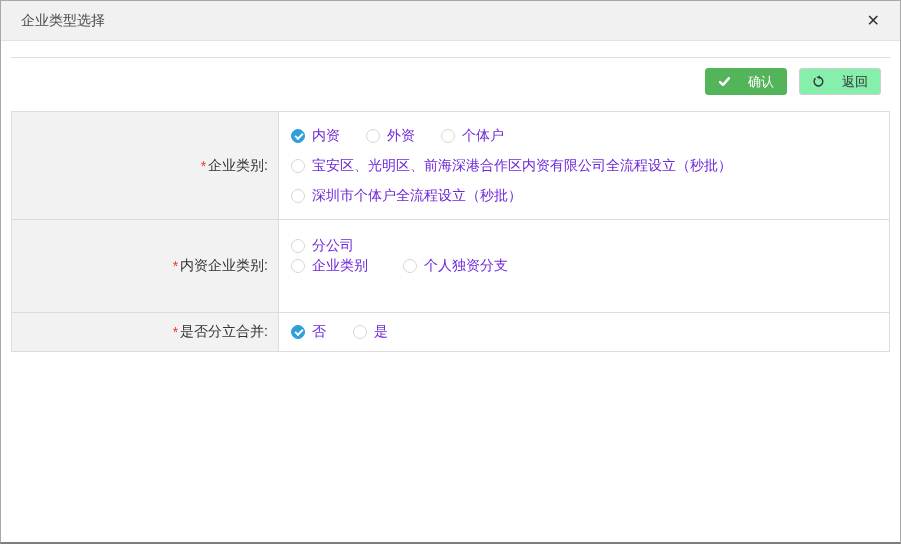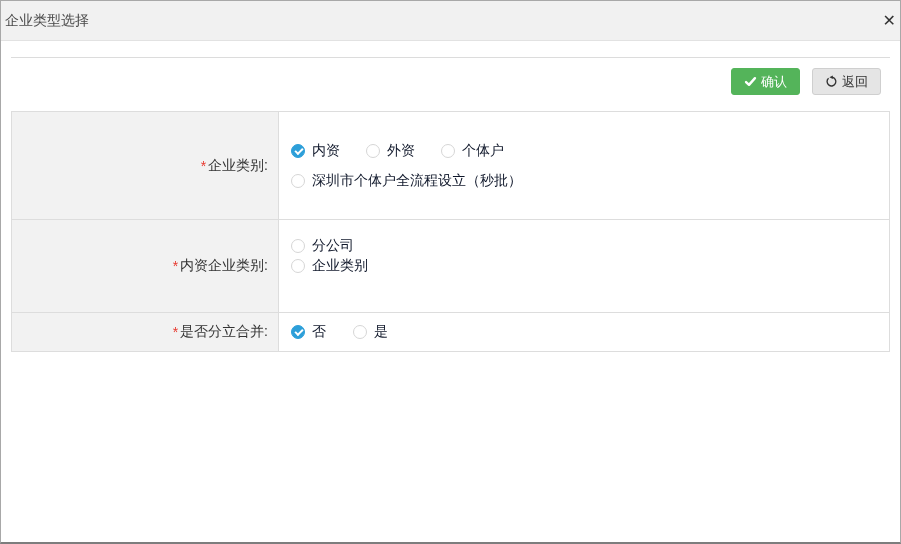--- a/index.html
+++ b/index.html
@@ -20,39 +20,39 @@
     overflow:hidden;
     position:relative;
   }
   .dialog-header{
     height:40px;
     background:var(--header-bg);
     border-bottom:1px solid #e2e2e2;
     display:flex;
     align-items:center;
     justify-content:space-between;
-    padding:0 4px;
+    padding:0 20px;
   }
   .dialog-title{font-size:14px;color:#4a4a4a;}
   .close-btn{
     font-size:16px;color:#333;cursor:pointer;line-height:1;
     font-family:"DejaVu Sans",sans-serif;
   }
   .separator{border-top:1px solid #dcdcdc;margin:16px 10px 0;}
   .toolbar{
     display:flex;justify-content:flex-end;align-items:center;
     gap:12px;padding:10px 19px 0;
   }
   .btn{
-    height:27px;display:inline-flex;align-items:center;gap:4px;
+    height:27px;display:inline-flex;align-items:center;gap:17px;
     font-size:13px;border-radius:3px;padding:0 12px;cursor:pointer;
     font-family:inherit;
   }
   .btn-confirm{background:var(--green);border:1px solid var(--green);color:#fff;}
-  .btn-back{background:#e5e5e5;border:1px solid #cfcfcf;color:#333;}
+  .btn-back{background:#86efac;border:1px solid #cfcfcf;color:#333;}
   .btn svg{display:block;}
   .form-table{
     margin:16px 10px 0;
     border:1px solid var(--border);
   }
   .form-row{display:flex;}
   .form-row + .form-row{border-top:1px solid var(--border);}
   .row-label{
     width:267px;flex:none;
     background:var(--label-bg);
@@ -69,21 +69,21 @@
   }
   .r0{height:107px;}
   .r1{height:93px;}
   .r2{height:39px;}
   .line{display:flex;align-items:center;}
   .r0 .line{height:30px;}
   .r1 .line{height:20px;}
   .r2 .line{height:24px;}
   .opt{
     display:inline-flex;align-items:center;gap:5px;
-    cursor:pointer;font-size:14px;color:#0f172a;white-space:nowrap;
+    cursor:pointer;font-size:14px;color:#6d28d9;white-space:nowrap;
   }
   .r0 .opt{min-width:75px;}
   .r1 .opt{min-width:112px;}
   .r2 .opt{min-width:62px;}
   .radio-box{display:inline-flex;padding:2px;border-radius:3px;}
   .radio{
     width:14px;height:14px;border-radius:50%;
     border:1px solid #d6d6d6;background:#fff;position:relative;
   }
   .radio.checked{background:var(--accent);border-color:var(--accent);}
@@ -148,20 +148,28 @@
               <span class="radio"></span>
             </span>
             <span class="opt-text">个体户</span>
           </label>
         </div>
         <div class="line">
           <label class="opt">
             <span class="radio-box">
               <span class="radio"></span>
             </span>
+            <span class="opt-text">宝安区、光明区、前海深港合作区内资有限公司全流程设立（秒批）</span>
+          </label>
+        </div>
+        <div class="line">
+          <label class="opt">
+            <span class="radio-box">
+              <span class="radio"></span>
+            </span>
             <span class="opt-text">深圳市个体户全流程设立（秒批）</span>
           </label>
         </div>
       </div>
     </div>
     <div class="form-row r1">
       <div class="row-label"><span class="req">*</span>内资企业类别:</div>
       <div class="row-content">
         <div class="line">
           <label class="opt">
@@ -171,20 +179,26 @@
             <span class="opt-text">分公司</span>
           </label>
         </div>
         <div class="line">
           <label class="opt">
             <span class="radio-box">
               <span class="radio"></span>
             </span>
             <span class="opt-text">企业类别</span>
           </label>
+          <label class="opt">
+            <span class="radio-box">
+              <span class="radio"></span>
+            </span>
+            <span class="opt-text">个人独资分支</span>
+          </label>
         </div>
         <div class="line">
         </div>
       </div>
     </div>
     <div class="form-row r2">
       <div class="row-label"><span class="req">*</span>是否分立合并:</div>
       <div class="row-content">
         <div class="line">
           <label class="opt">

